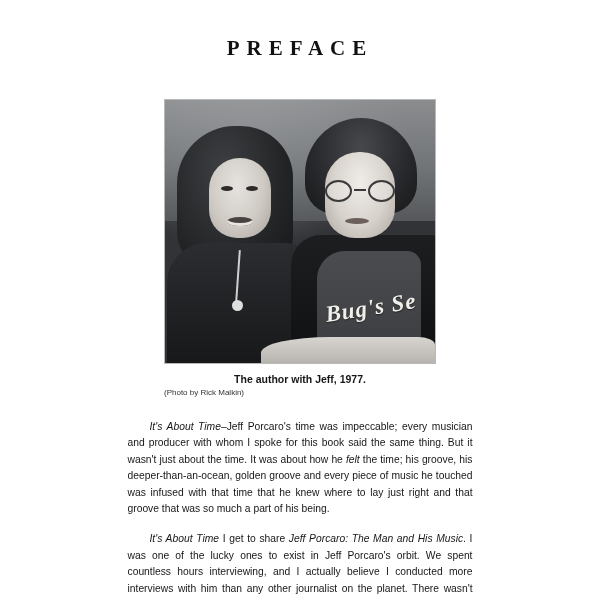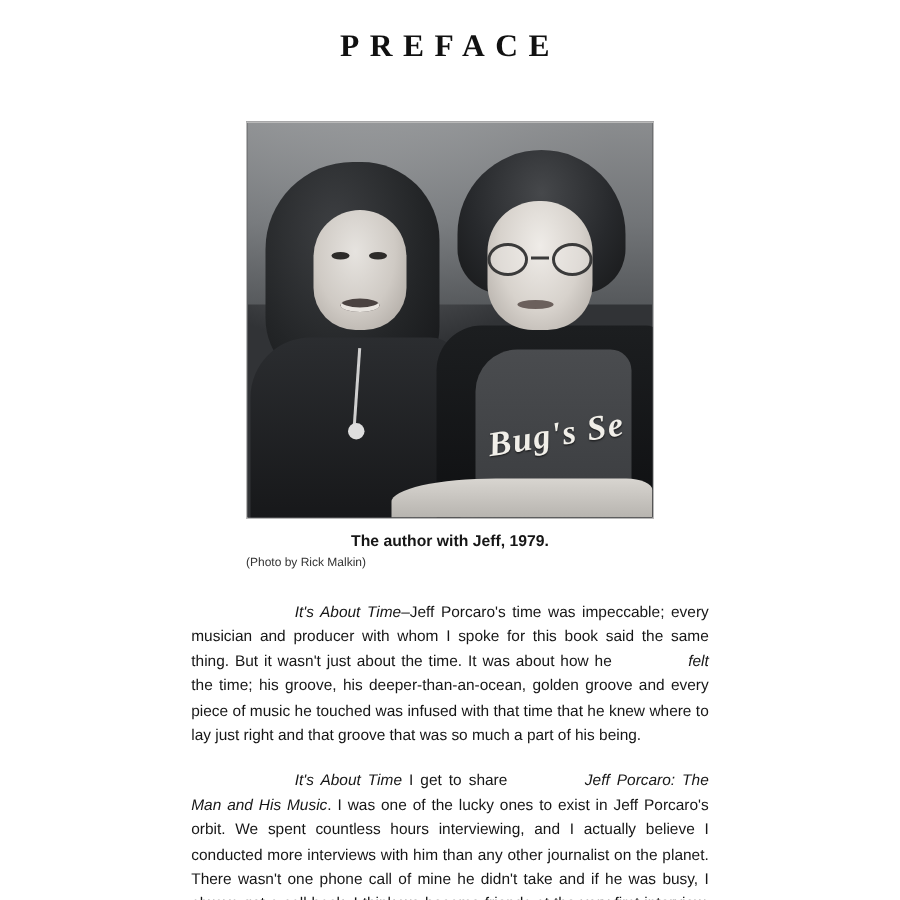--- a/index.html
+++ b/index.html
@@ -21,21 +21,21 @@
     box-sizing: border-box;
     padding: 0;
   }
   .page-title {
     text-align: center;
     font-family: "Liberation Serif", serif;
     font-size: 21px;
     font-weight: bold;
     letter-spacing: 7px;
     margin: 0;
-    padding-top: 18px;
+    padding-top: 36px;
     color: #111111;
   }
   .figure {
     margin: 38px auto 0 auto;
     width: 272px;
   }
   .photo-frame {
     width: 272px;
     height: 265px;
     border: 1px solid #b9b9b9;
@@ -188,21 +188,21 @@
     font-family: "Liberation Sans", sans-serif;
     font-size: 10.3px;
     line-height: 16.4px;
     color: #161616;
     text-align: justify;
   }
   .body-text p {
     margin: 0 0 14px 0;
     text-indent: 22px;
   }
-  .body-text i { font-style: italic; margin-left: 47px; }
+  .body-text i { font-style: italic; }
 </style>
 </head>
 <body>
 
 <div class="page">
 
   <h1 class="page-title">PREFACE</h1>
 
   <div class="figure">
     <div class="photo-frame">
@@ -223,21 +223,21 @@
       <div class="hair-right"></div>
       <div class="face-right"></div>
       <div class="glasses">
         <div class="lens l"></div>
         <div class="bridge"></div>
         <div class="lens r"></div>
       </div>
       <div class="mouth-r"></div>
       <div class="table-edge"></div>
     </div>
-    <div class="caption">The author with Jeff, 1979.</div>
+    <div class="caption">The author with Jeff, 1977.</div>
     <div class="credit">(Photo by Rick Malkin)</div>
   </div>
 
   <div class="body-text">
       <p><i>It's About Time</i><span>–Jeff Porcaro's time was impeccable; every musician and producer with whom I spoke for this book said the same thing. But it wasn't just about the time. It was about how he </span><i>felt</i><span> the time; his groove, his deeper-than-an-ocean, golden groove and every piece of music he touched was infused with that time that he knew where to lay just right and that groove that was so much a part of his being.</span></p>
       <p><i>It's About Time</i><span> I get to share </span><i>Jeff Porcaro: The Man and His Music</i><span>. I was one of the lucky ones to exist in Jeff Porcaro's orbit. We spent countless hours interviewing, and I actually believe I conducted more interviews with him than any other journalist on the planet. There wasn't one phone call of mine he didn't take and if he was busy, I always got a call back. I think we became friends at the very first interview. It certainly wasn't difficult to like this charismatic, warm, dynamic individual who, when he was speaking</span></p>
     </div>
 
 </div>
 

